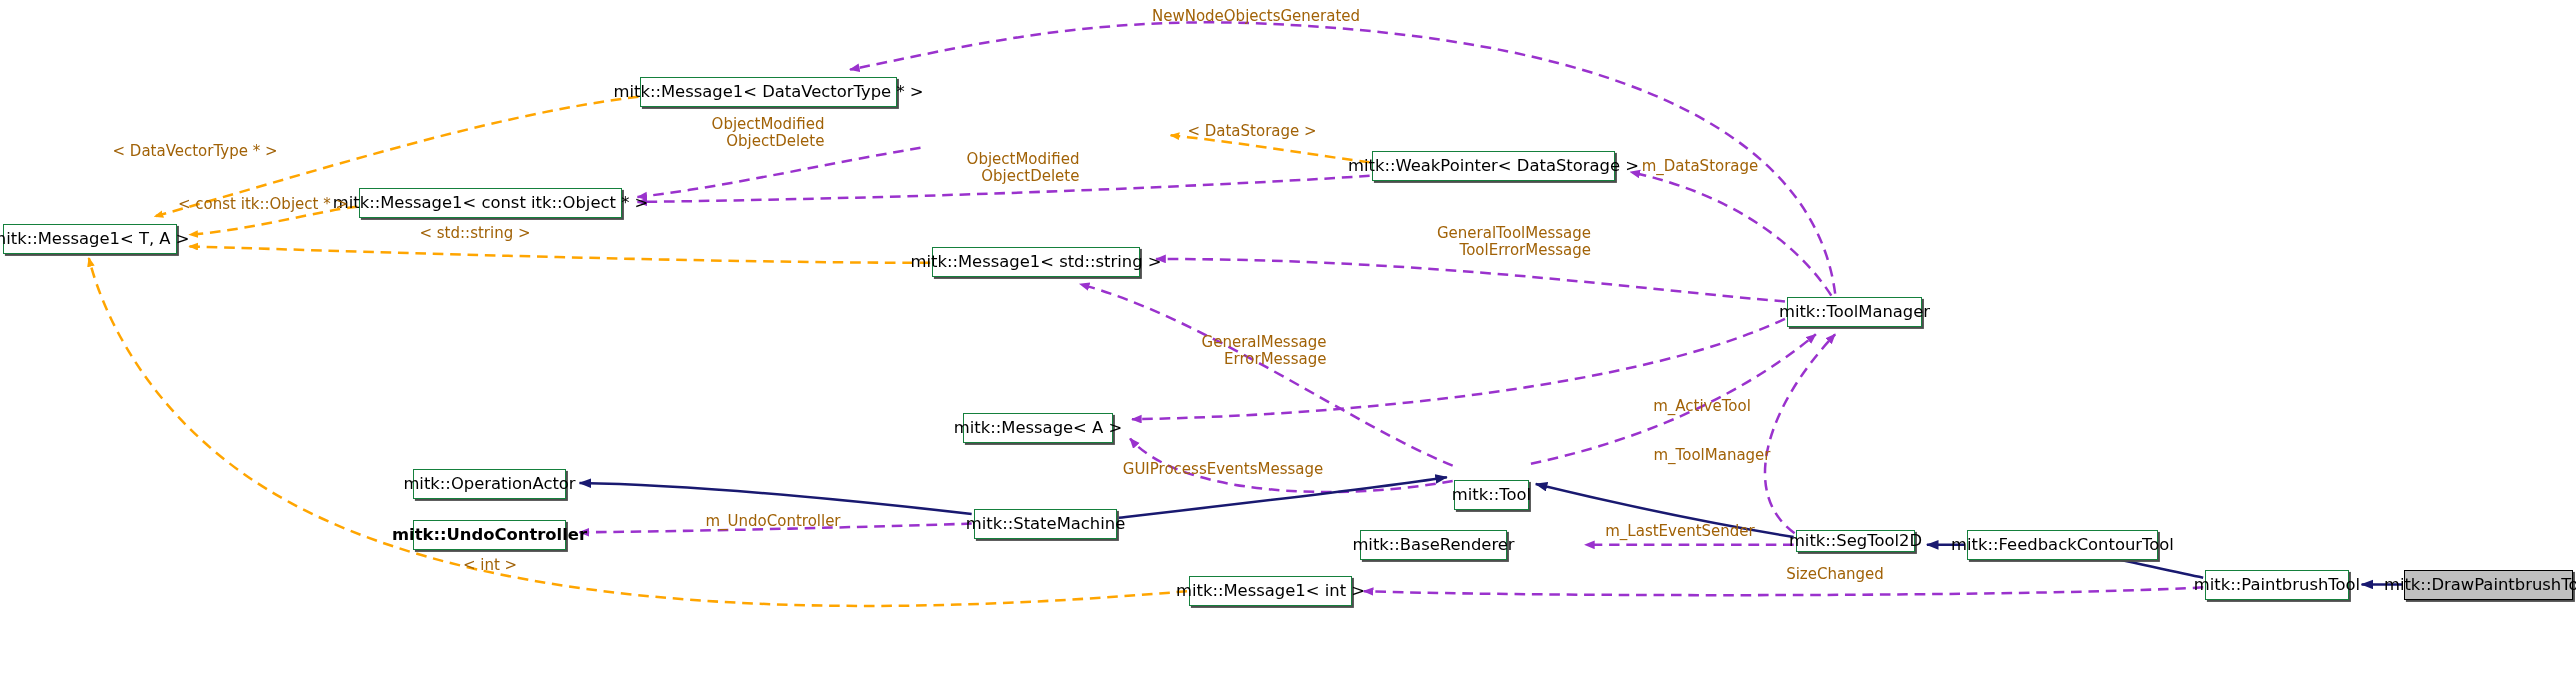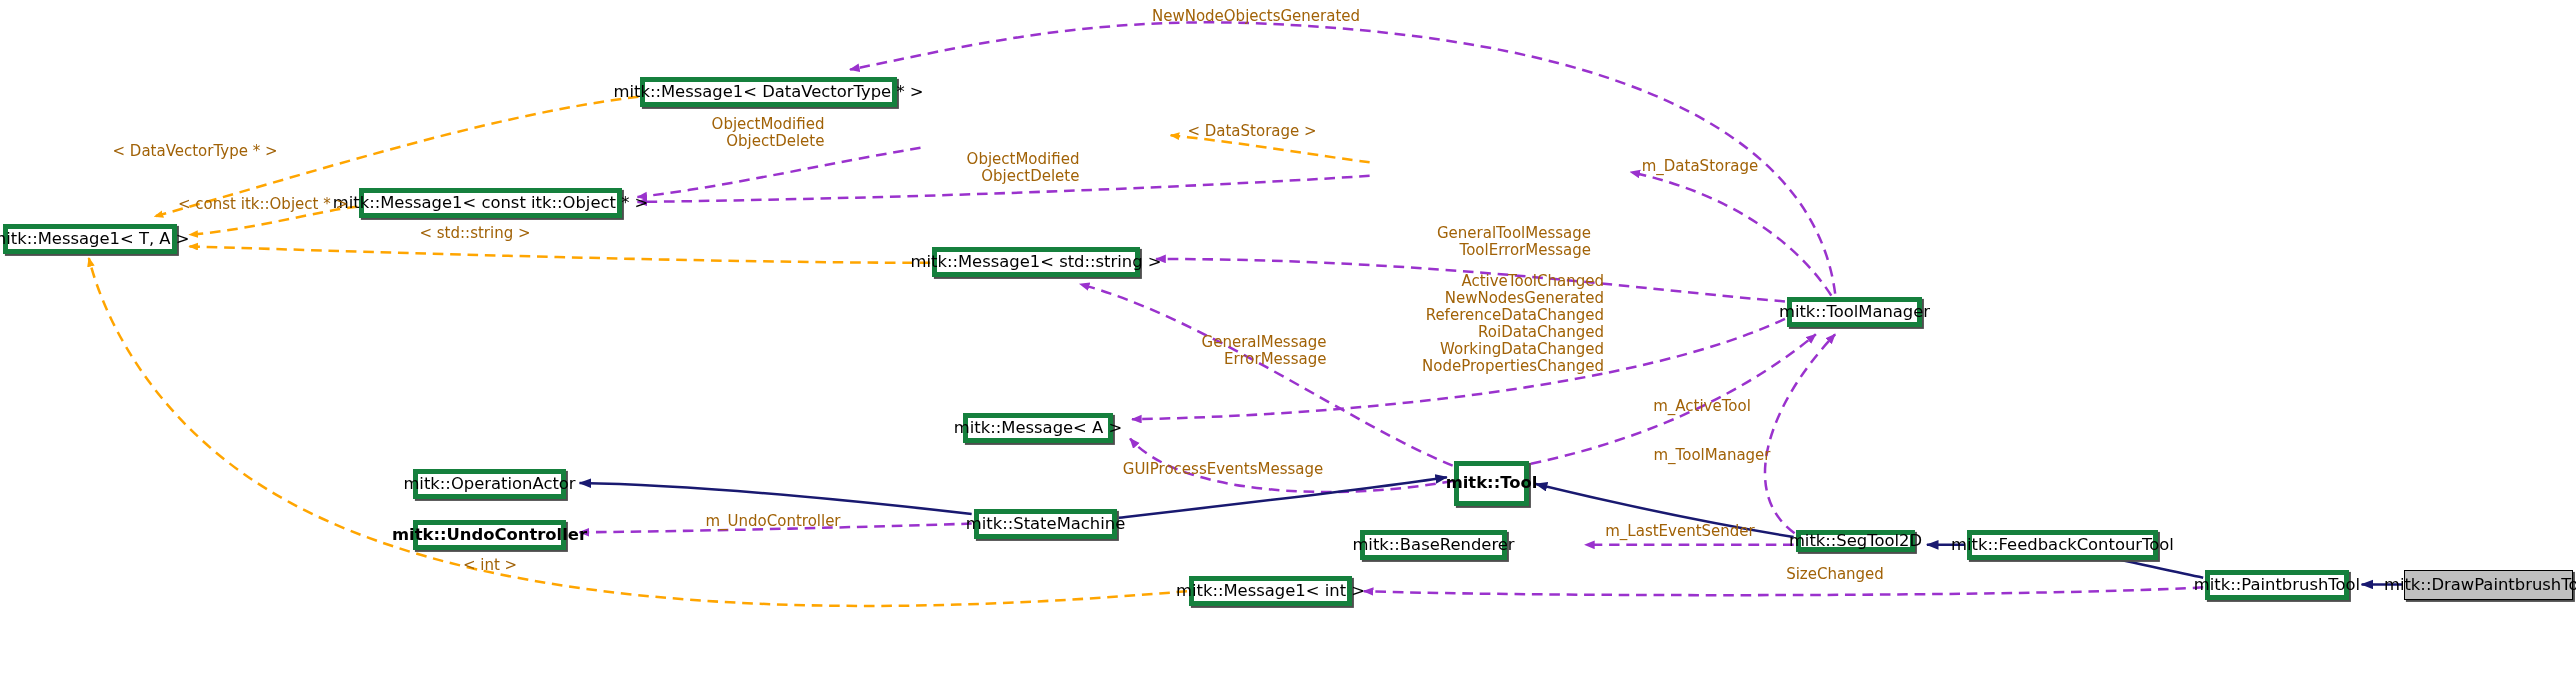--- a/index.html
+++ b/index.html
@@ -10,21 +10,21 @@
     width:2576px;
     height:684px;
     background:#ffffff;
     overflow:hidden;
   }
   #edges{position:absolute;left:0;top:0;width:2576px;height:684px;}
   .node{
     position:absolute;
     box-sizing:border-box;
     background:#ffffff;
-    border:5px solid #15803d;
+    border:1px solid #15803d;
     box-shadow:1.9px 1.9px 0 0 #4d4d4d;
     display:flex;
     align-items:center;
     justify-content:center;
     white-space:nowrap;
     font-size:16.4px;
     line-height:1;
     color:#000000;
     letter-spacing:0px;
     padding:0 6.8px;
@@ -101,20 +101,23 @@
 
   <div class="node" style="left:640px; top:77px;  width:257px; height:30px;">
       <span>mitk::Message1&lt; DataVectorType * &gt;</span>
     </div>
 
 
   <div class="node" style="left:359px; top:188px; width:263px; height:30px;">
       <span>mitk::Message1&lt; const itk::Object * &gt;</span>
     </div>
 
+  <div class="node" style="left:1372px;top:151px; width:243px; height:30px;">
+      <span>mitk::WeakPointer&lt; DataStorage &gt;</span>
+    </div>
 
   <div class="node" style="left:932px; top:247px; width:208px; height:30px;">
       <span>mitk::Message1&lt; std::string &gt;</span>
     </div>
 
   <div class="node" style="left:1787px;top:297px; width:135px; height:30px;">
       <span>mitk::ToolManager</span>
     </div>
 
   <div class="node" style="left:963px; top:413px; width:150px; height:30px;">
@@ -126,21 +129,21 @@
     </div>
 
   <div class="node" style="left:413px; top:520px; width:153px; height:30px;font-weight:bold;">
       <span>mitk::UndoController</span>
     </div>
 
   <div class="node" style="left:974px;top:509px; width:143px; height:30px;">
       <span>mitk::StateMachine</span>
     </div>
 
-  <div class="node" style="left:1454px;top:461px; width:75px;  height:45px;font-weight:bold;">
+  <div class="node" style="left:1454px;top:480px; width:75px;  height:30px;">
       <span>mitk::Tool</span>
     </div>
 
   <div class="node" style="left:1360px;top:530px; width:147px; height:30px;">
       <span>mitk::BaseRenderer</span>
     </div>
 
   <div class="node" style="left:1796px;top:530px; width:119px; height:22px;">
       <span>mitk::SegTool2D</span>
     </div>
@@ -175,26 +178,20 @@
 
   <div class="edge-label" style="left:263px; top:196px;">&lt; const itk::Object * &gt;</div>
 
   <div class="edge-label" style="left:1700px;top:158px;">m_DataStorage</div>
 
   <div class="edge-label" style="left:475px; top:225px;">&lt; std::string &gt;</div>
 
   <div class="edge-label" style="left:1514px;top:225px;">GeneralToolMessage
 ToolErrorMessage</div>
 
-  <div class="edge-label" style="left:1513px;top:273px;">ActiveToolChanged
-NewNodesGenerated
-ReferenceDataChanged
-RoiDataChanged
-WorkingDataChanged
-NodePropertiesChanged</div>
 
   <div class="edge-label" style="left:1264px;top:334px;">GeneralMessage
 ErrorMessage</div>
 
   <div class="edge-label" style="left:1702px;top:398px;">m_ActiveTool</div>
 
   <div class="edge-label" style="left:1704px;top:447px;margin-left:8px;">m_ToolManager</div>
 
   <div class="edge-label" style="left:1223px;top:461px;">GUIProcessEventsMessage</div>
 

